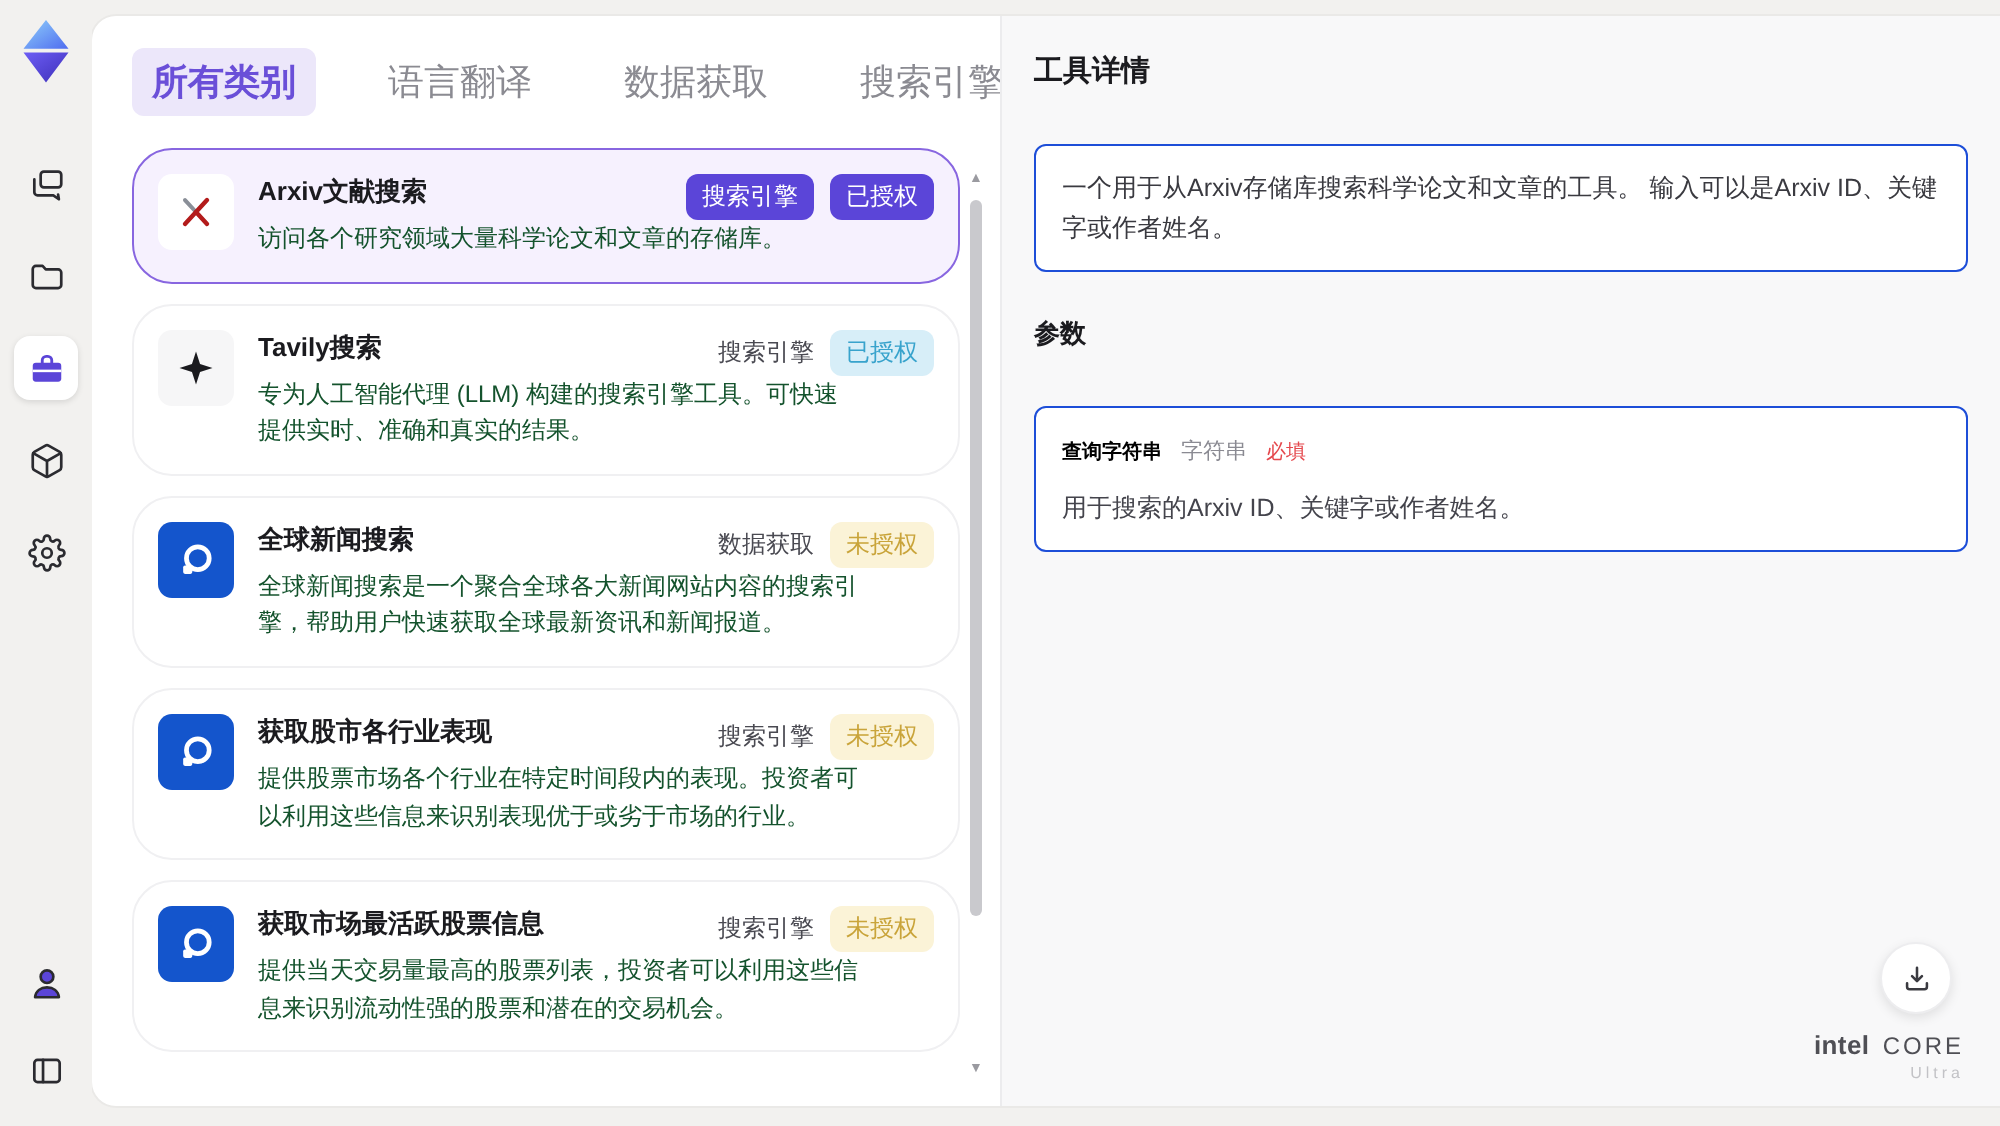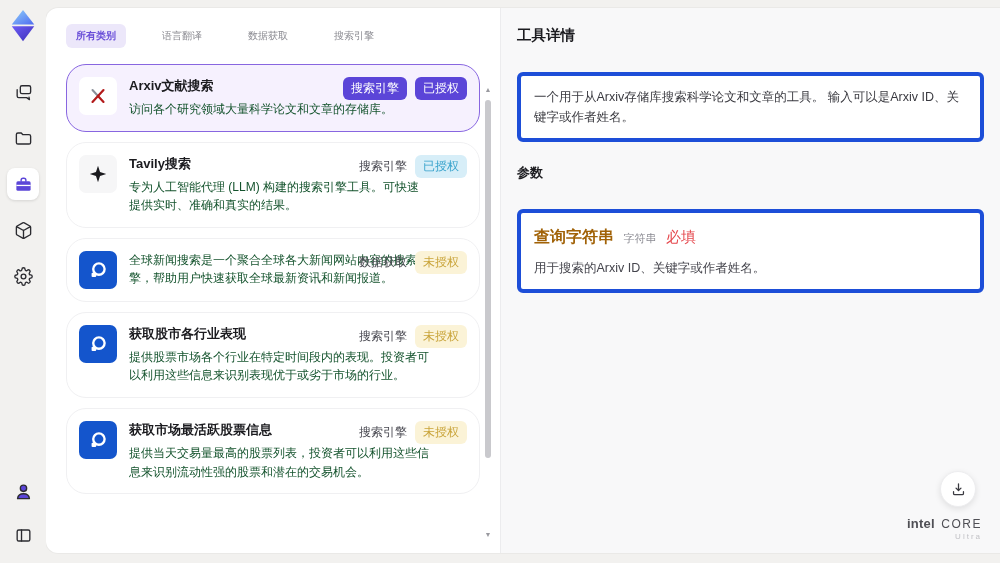--- a/index.html
+++ b/index.html
@@ -16,21 +16,21 @@
   .side-item.active svg { stroke:none; }
   .side-bottom { margin-top:auto; display:flex; flex-direction:column; align-items:center; gap:12px; }
 
   
   .content { position:absolute; left:46px; right:0; top:8px; bottom:10px; background:#ffffff; border-radius:12px 0 0 12px; display:flex; overflow:hidden; box-shadow:0 0 0 1px rgba(0,0,0,.03); }
 
   
   .list-panel { width:454px; position:relative; padding:16px 0 0 20px; flex-shrink:0; }
   .page-title { font-size:15px; font-weight:bold; letter-spacing:.5px; margin-bottom:22px; }
   .tabs { display:flex; align-items:center; gap:26px; margin-bottom:16px; }
-  .tab { font-size:10px; color:#8b8b92; cursor:pointer; padding:5px 10px; border-radius:6px; white-space:nowrap; }
+  .tab { font-size:18px; color:#8b8b92; cursor:pointer; padding:5px 10px; border-radius:6px; white-space:nowrap; }
   .tab.active { color:#6a4fd8; background:#ece7fa; font-weight:bold; }
 
   .cards { width:414px; height:462px; overflow:hidden; }
   .card { position:relative; display:flex; gap:12px; padding:12px; background:#fff; border:1px solid #f0f0f2; border-radius:20px; margin-bottom:10px; cursor:pointer; }
   .card.selected { background:#f6f1fe; border:1.5px solid #8866e0; }
   .tool-icon { width:38px; height:38px; border-radius:7px; flex-shrink:0; display:flex; align-items:center; justify-content:center; background:#f6f6f7; }
   .tool-icon.white { background:#ffffff; }
   .tool-icon.blue { background:#1455cc; }
   .tool-icon svg { width:22px; height:22px; }
   .tool-text { max-width:300px; }
@@ -47,25 +47,25 @@
   .vscroll { position:absolute; right:8px; top:78px; bottom:14px; width:8px; }
   .vscroll .arrow { position:absolute; left:0; width:8px; height:8px; color:#9a9aa0; font-size:7px; line-height:8px; text-align:center; cursor:pointer; }
   .vscroll .arrow.up { top:0; }
   .vscroll .arrow.down { bottom:0; }
   .vscroll .thumb { position:absolute; left:1px; top:14px; width:6px; height:358px; background:#c9c9cd; border-radius:3px; cursor:pointer; }
 
   
   .detail-panel { flex:1; background:#f8f8f9; border-left:1px solid #ececee; padding:18px 16px 0 16px; position:relative; }
   .detail-title { font-size:14.5px; font-weight:bold; margin-bottom:24px; }
   .section-title { font-size:13px; font-weight:bold; margin-bottom:12px; }
-  .info-box { background:#ffffff; border:4px solid #1d4ed8; border-radius:6px; padding:11px 13px; font-size:12.5px; color:#3a3a40; line-height:1.6; margin-bottom:22px;margin-top:27px; }
+  .info-box { background:#ffffff; border:1px solid #1d4ed8; border-radius:6px; padding:11px 13px; font-size:12.5px; color:#3a3a40; line-height:1.6; margin-bottom:22px;margin-top:27px; }
   .param-head { margin-bottom:8px; }
-  .param-name { font-size:16px; font-weight:bold; color:#a16207; }
+  .param-name { font-size:10px; font-weight:bold; color:#000000; }
   .param-type { font-size:11px; color:#8a8a92; margin-left:6px; }
-  .param-required { font-size:15px; color:#e5484d; margin-left:6px; }
+  .param-required { font-size:10px; color:#e5484d; margin-left:6px; }
   .param-desc { font-size:12.5px; color:#44444c; }
 
   
   .download-fab { position:absolute; right:24px; bottom:46px; width:36px; height:36px; border-radius:50%; background:#ffffff; border:1px solid #ededef; box-shadow:0 2px 6px rgba(0,0,0,.10); display:flex; align-items:center; justify-content:center; cursor:pointer; }
   .download-fab svg { width:17px; height:17px; stroke:#3a3a40; stroke-width:1.8; fill:none; stroke-linecap:round; stroke-linejoin:round; }
   .brand { position:absolute; right:18px; bottom:12px; text-align:right; color:#4f4f55; line-height:1; }
   .brand .row1 { font-size:13px; }
   .brand .b-intel { font-weight:bold; letter-spacing:.2px; }
   .brand .b-core { font-size:12px; letter-spacing:1.5px; margin-left:3px; }
   .brand .b-ultra { display:block; font-size:8px; color:#c2c2c6; letter-spacing:2px; margin-top:2px; }
@@ -183,20 +183,21 @@
   </div>
 
   <div class="card">
     <span class="tool-icon blue">
             <svg viewBox="0 0 24 24">
               <circle cx="13" cy="11" r="6.2" stroke="#ffffff" stroke-width="2.6" fill="none"></circle>
               <rect x="5" y="15" width="5" height="4.6" rx="1" fill="#ffffff"></rect>
             </svg>
           </span>
     <span class="tool-text">
+      <div class="tool-name">全球新闻搜索</div>
       <div class="tool-desc">全球新闻搜索是一个聚合全球各大新闻网站内容的搜索引擎，帮助用户快速获取全球最新资讯和新闻报道。</div>
     </span>
     <span class="card-badges">
       <span class="cat-plain">数据获取</span>
       <span class="badge yellow">未授权</span>
     </span>
   </div>
 
   <div class="card">
     <span class="tool-icon blue">

